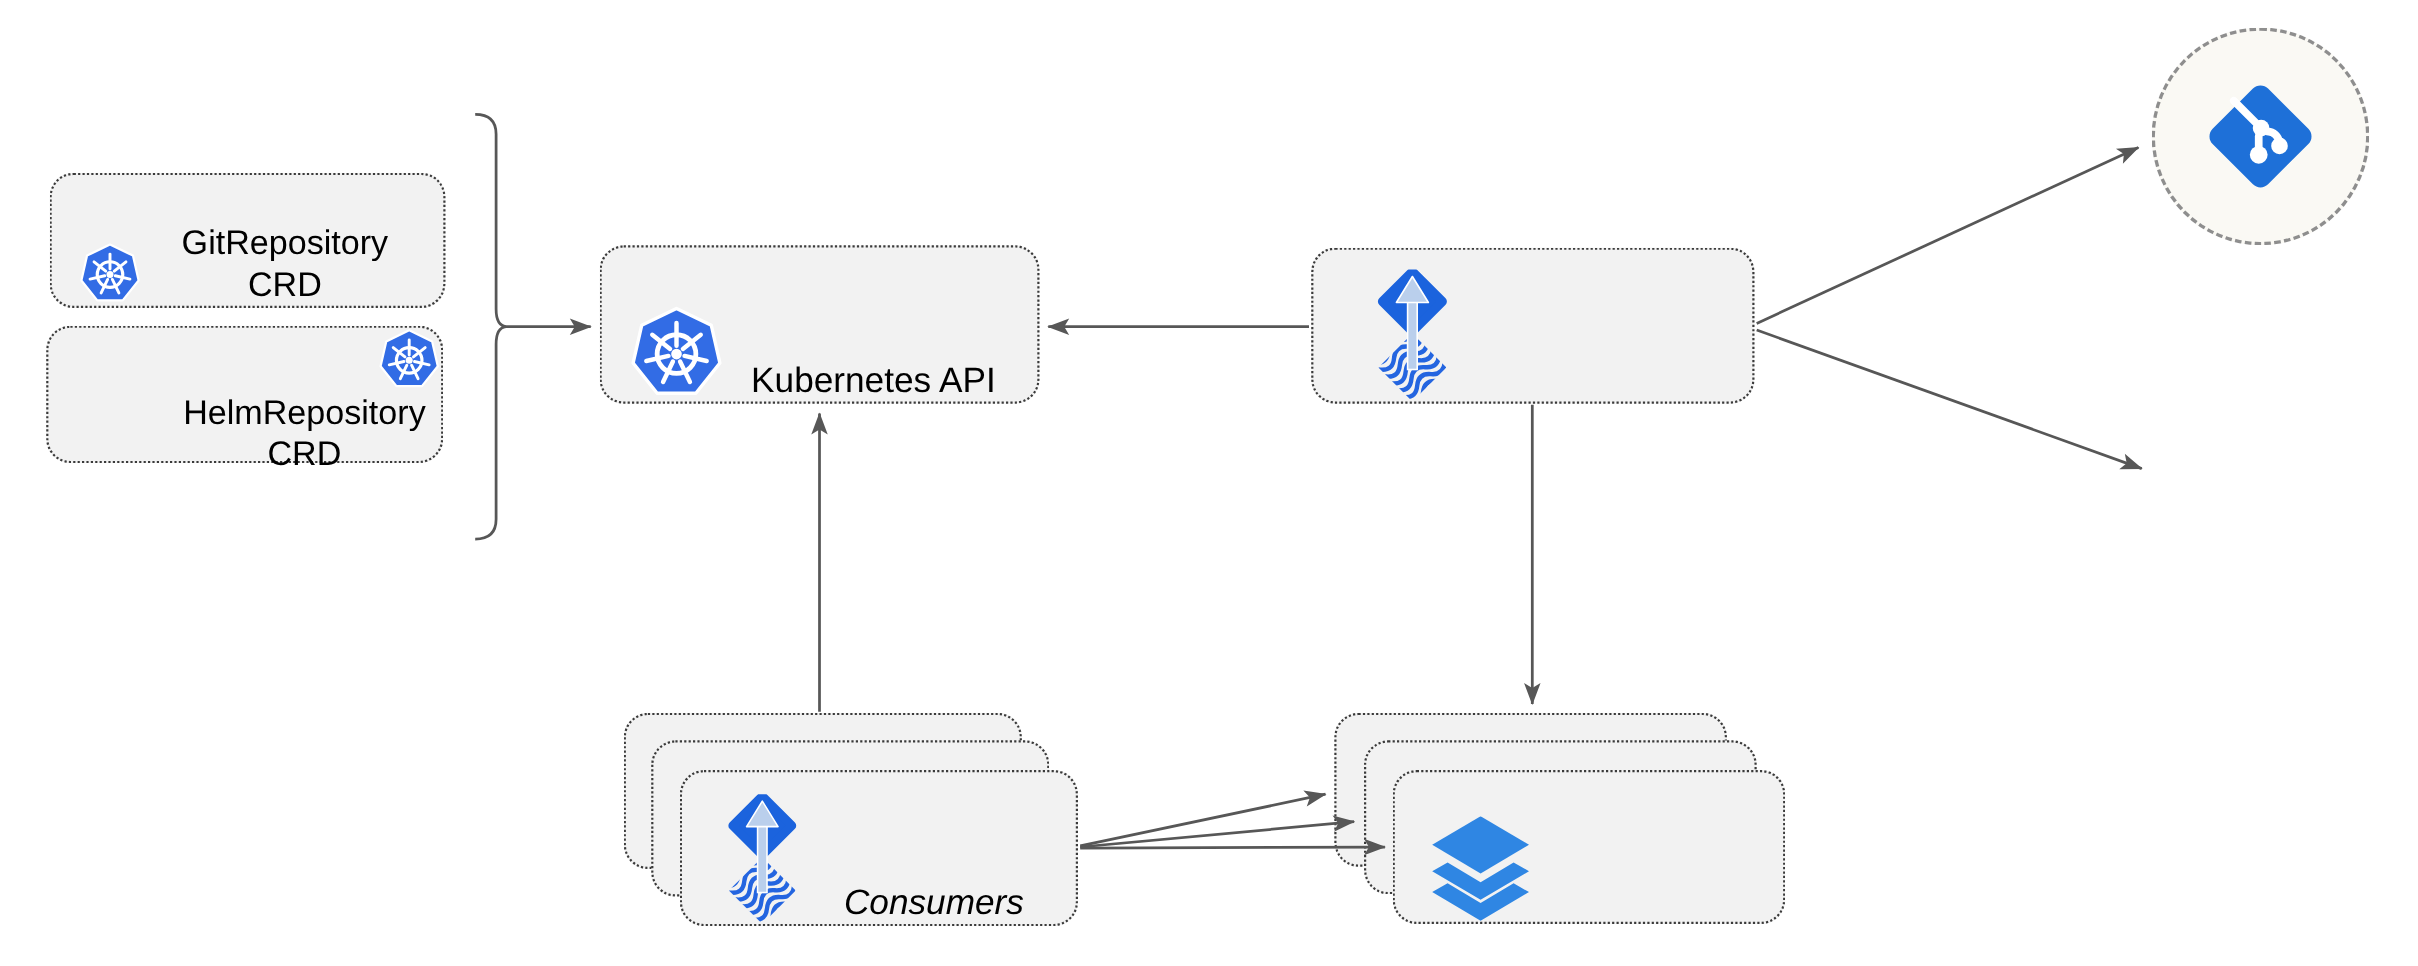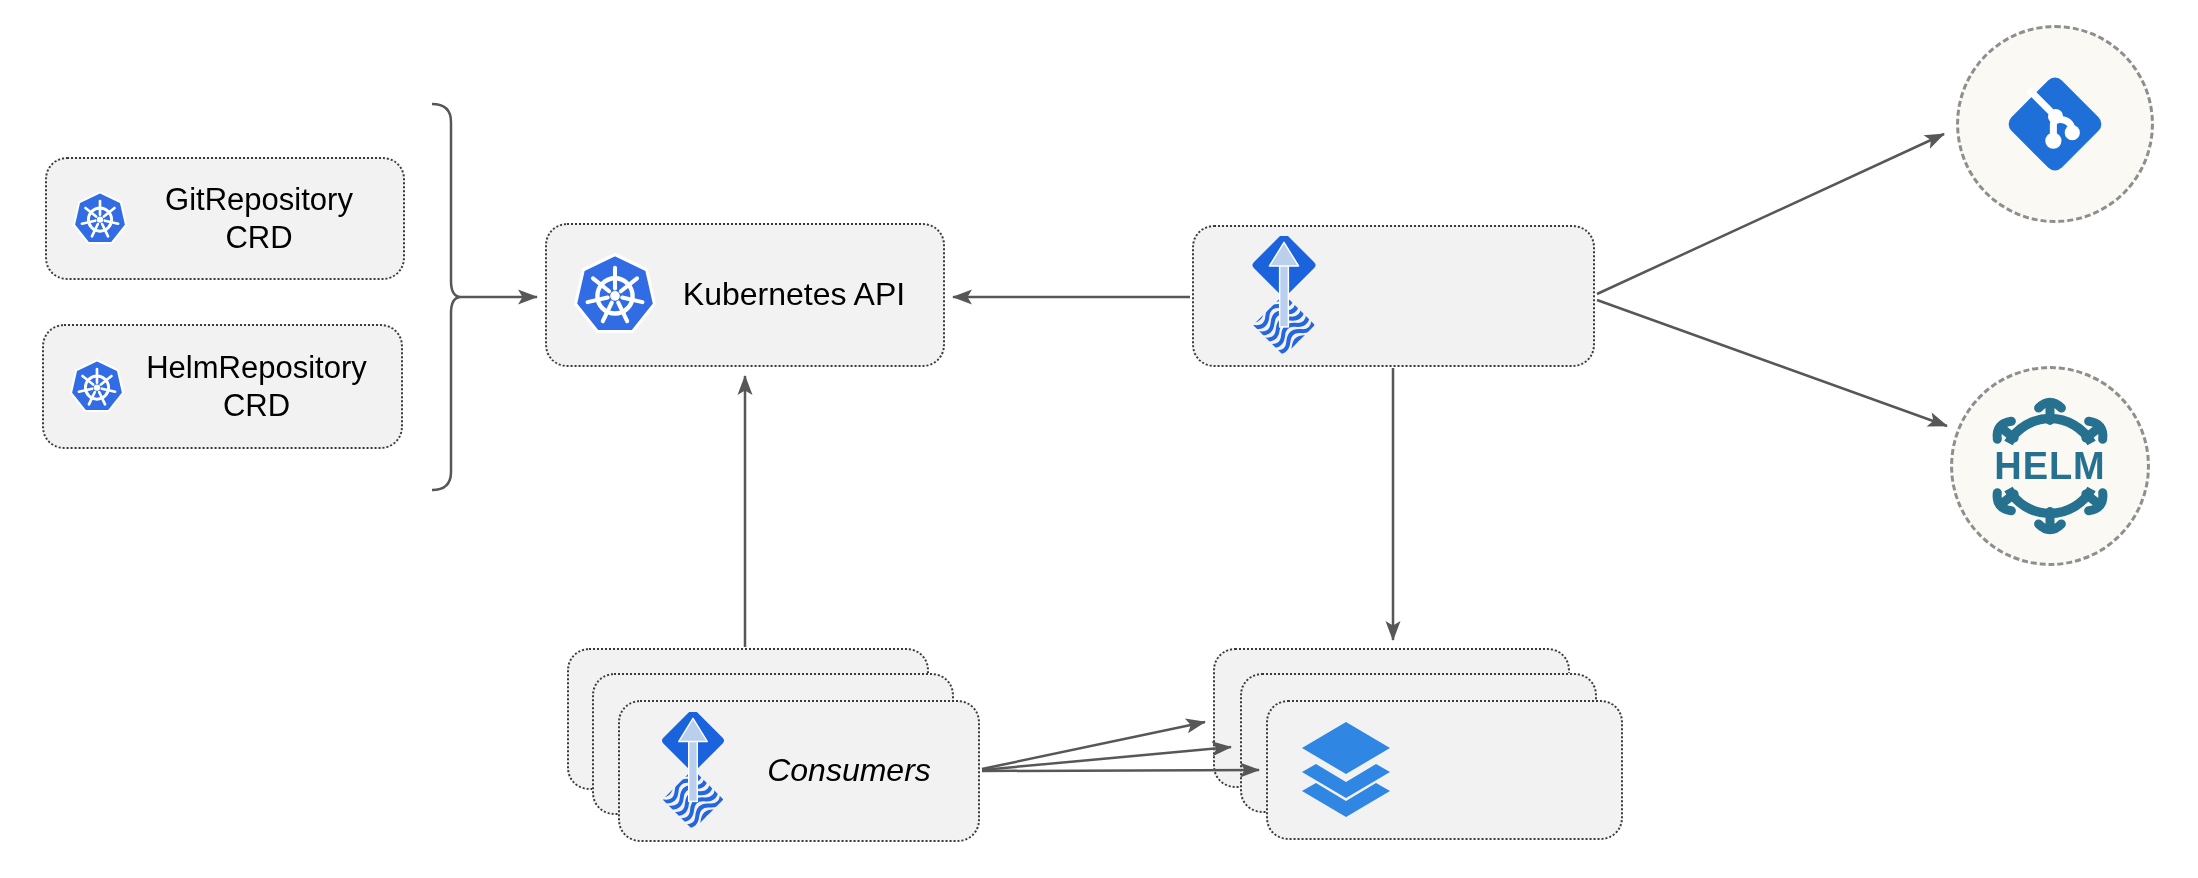--- a/index.html
+++ b/index.html
@@ -18,21 +18,21 @@
     --text:#000000;
   }
   html,body{margin:0;padding:0;background:#ffffff;}
   .canvas{
     position:relative;width:2198px;height:878px;background:#ffffff;overflow:hidden;
     font-family:"Liberation Sans", sans-serif;color:var(--text);
   }
   .node{
     position:absolute;background:var(--box-fill);
     border:2px dotted var(--box-border);border-radius:22px;
-    box-sizing:border-box;display:flex;align-items:center;
+    box-sizing:border-box;display:flex;align-items:flex-end;
   }
   .node .label{flex:1;text-align:center;font-size:31px;line-height:1.22;padding-right:14px;}
   .stackbox{position:absolute;background:var(--box-fill);border:2px dotted var(--box-border);
     border-radius:22px;box-sizing:border-box;}
   .circlenode{
     position:absolute;background:var(--circle-fill);
     border:3px dashed var(--circle-border);border-radius:50%;
     box-sizing:border-box;display:flex;align-items:center;justify-content:center;
   }
   .iconwrap{flex:0 0 auto;display:flex;align-items:center;justify-content:center;}
@@ -60,21 +60,21 @@
         </g>
         <circle cx="50" cy="51" r="5.5" fill="#fff"></circle>
       </svg>
     </span>
     <span class="label">
       <span>GitRepository</span><br>
       <span>CRD</span>
     </span>
   </div>
 
-  <div class="node" style="left:42px;top:324px;width:361px;height:125px;padding-left:24px;">
+  <div class="node" style="left:42px;top:296px;width:361px;height:125px;padding-left:24px;flex-direction:column;">
     <span class="iconwrap">
       <svg width="58" height="58" viewBox="0 0 100 100">
         <polygon points="50,4 85.96,21.32 94.85,60.24 69.96,91.45 30.04,91.45 5.15,60.24 14.04,21.32" fill="var(--k8s-blue)" stroke="#fff" stroke-width="3.5" stroke-linejoin="round"></polygon>
         <g stroke="#fff" stroke-width="4.6" stroke-linecap="round">
           <circle cx="50" cy="51" r="20" fill="none" stroke-width="5"></circle>
           <line x1="50" y1="42.5" x2="50" y2="19"></line>
           <line x1="56.64" y1="45.70" x2="75.02" y2="31.05"></line>
           <line x1="58.29" y1="52.89" x2="81.20" y2="58.12"></line>
           <line x1="53.69" y1="58.66" x2="63.88" y2="79.83"></line>
           <line x1="46.31" y1="58.66" x2="36.12" y2="79.83"></line>
@@ -186,40 +186,20 @@
           <path d="M 56.5 46 C 61 46 65 50 65.5 54"></path>
           <path d="M 48.5 50 L 48.5 58.5"></path>
         </g>
         <circle cx="50.5" cy="43" r="7" fill="#fff"></circle>
         <circle cx="66" cy="58" r="7" fill="#fff"></circle>
         <circle cx="48.5" cy="65.5" r="7.5" fill="#fff"></circle>
       </svg>
     </span>
   </div>
 
-  <div class="circlenode" style="left:1950px;top:366px;width:200px;height:200px;">
-    <span class="iconwrap">
-      <svg width="152" height="152" viewBox="0 0 160 160">
-        <g stroke="var(--helm-teal)" stroke-width="10" fill="none">
-          <path d="M 36.3 55.8 A 50 50 0 0 1 123.7 55.8"></path>
-          <path d="M 123.7 104.2 A 50 50 0 0 1 36.3 104.2"></path>
-        </g>
-        <g id="hh" stroke="var(--helm-teal)" stroke-width="9.5" fill="none" stroke-linecap="round">
-          <path d="M 80 32 L 80 15"></path>
-            <path d="M 68 19 Q 80 7 92 19"></path>
-        </g>
-        <use href="#hh" transform="rotate(52 80 80)"></use>
-        <use href="#hh" transform="rotate(-52 80 80)"></use>
-        <use href="#hh" transform="rotate(128 80 80)"></use>
-        <use href="#hh" transform="rotate(-128 80 80)"></use>
-        <use href="#hh" transform="rotate(180 80 80)"></use>
-        <text x="80" y="94" text-anchor="middle" font-size="40" font-weight="bold" letter-spacing="1" fill="var(--helm-teal)" stroke="#FAF9F4" stroke-width="5" style="paint-order:stroke;font-family:'Liberation Sans',sans-serif;">HELM</text>
-      </svg>
-    </span>
-  </div>
 
   <svg class="overlay" width="2198" height="878" viewBox="0 0 2198 878">
     <defs>
       <marker id="arw" markerUnits="userSpaceOnUse" markerWidth="22" markerHeight="18" refX="20" refY="9" orient="auto">
         <path d="M 1 1.5 L 21 9 L 1 16.5 L 5.5 9 Z" fill="var(--edge)"></path>
       </marker>
     </defs>
     <g stroke="var(--edge)" stroke-width="2.5" fill="none">
       <path d="M 432 104 Q 451 104 451 122 L 451 281 Q 451 296 460 297 Q 451 298 451 313 L 451 472 Q 451 490 432 490"></path>
       <line x1="460" y1="297" x2="537" y2="297" marker-end="url(#arw)"></line>

